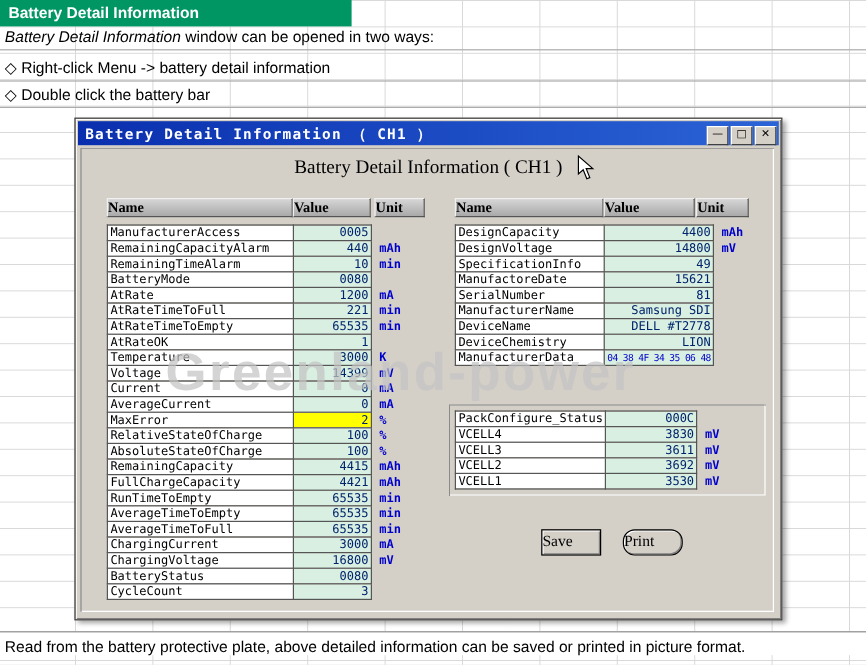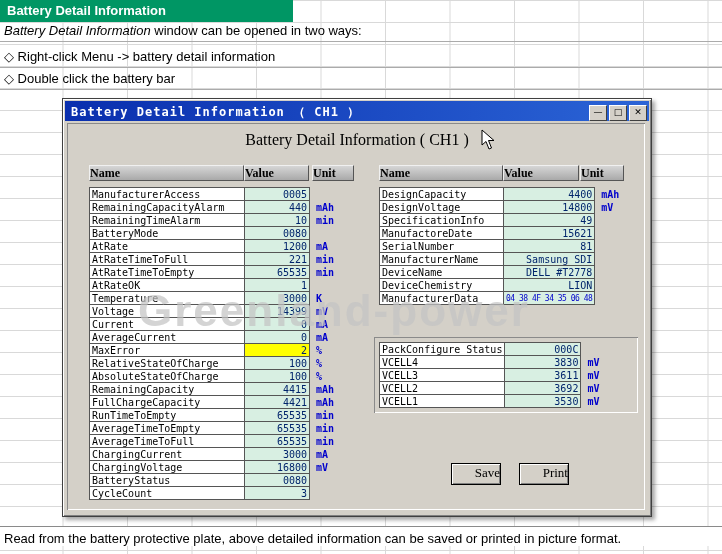--- a/index.html
+++ b/index.html
@@ -102,28 +102,28 @@
   }
   .left-table{left:26px;top:88px;}
   .right-table{left:316px;top:88px;}
   .pack-frame{
     position:absolute;left:311px;top:238px;width:264px;height:76px;
     box-shadow: inset 1px 1px 0 #8a8a8a, inset -1px -1px 0 #ffffff;
   }
   .pack-table{left:316px;top:243px;}
   
   .dlg-btn{
-    position:absolute;top:364px;width:48px;height:20px;
+    position:absolute;top:342px;width:48px;height:20px;
     background:#d4d0c8;border:1px solid #000;
     box-shadow: inset 1px 1px 0 #fff, inset -1px -1px 0 #808080;
     font-family:"Liberation Serif", serif;font-size:13px;
-    text-align:right;line-height:18px;cursor:default;
+    text-align:left;line-height:18px;cursor:default;
   }
   .btn-save{left:388px;}
-  .btn-print{left:456px;}
+  .btn-print{left:456px;border-radius:10px;}
   
   .watermark{
     position:absolute;left:138px;top:286px;z-index:40;
     font-family:"Liberation Sans", sans-serif;font-weight:bold;
     font-size:44px;letter-spacing:2px;
     color:rgba(195,195,195,0.72);
     pointer-events:none;white-space:nowrap;
   }
   
   .footer{

